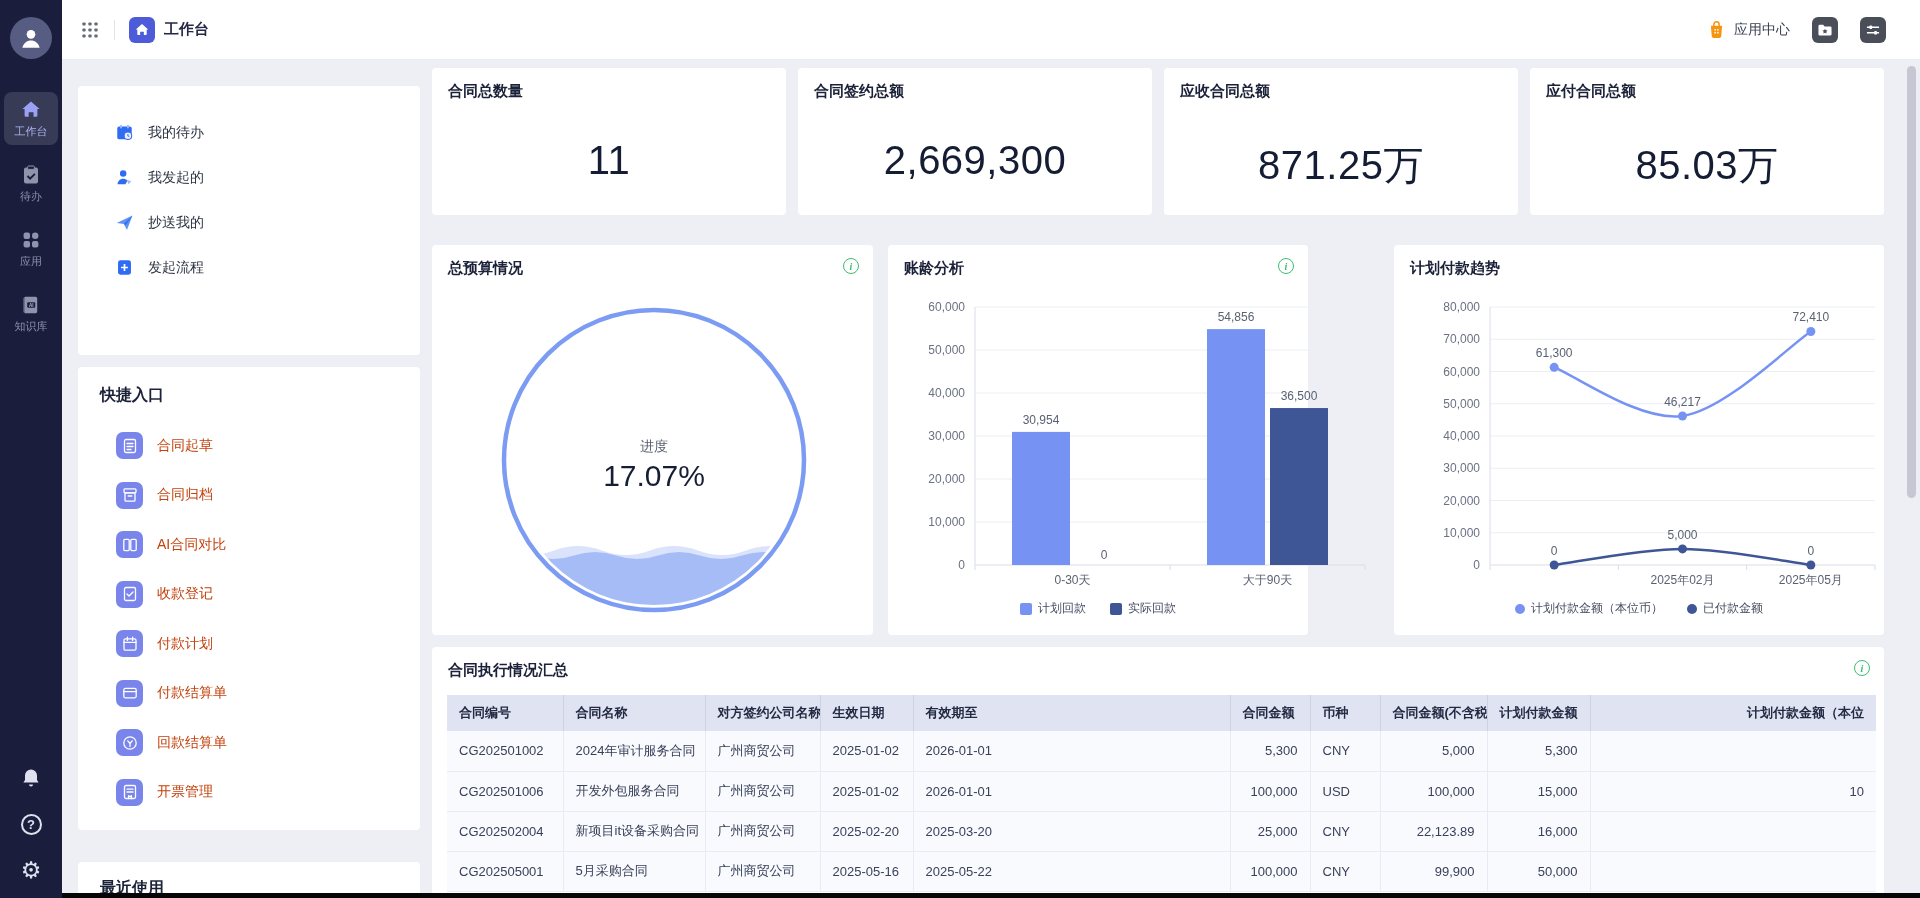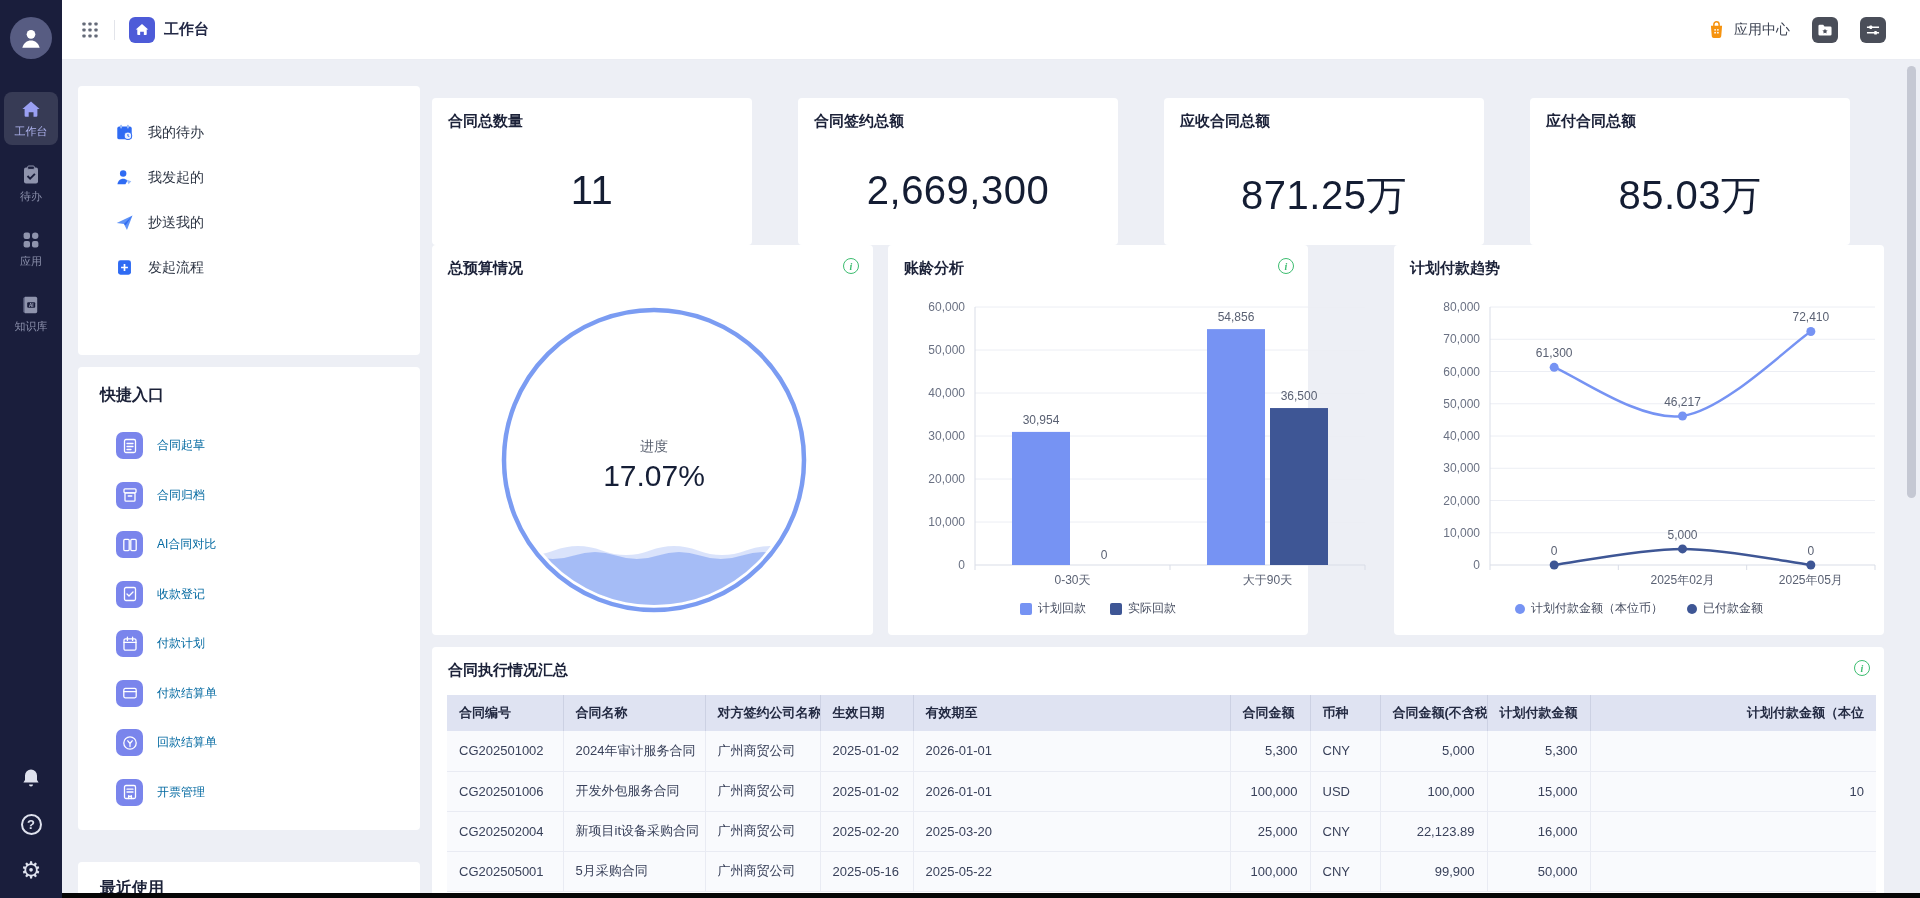--- a/index.html
+++ b/index.html
@@ -39,25 +39,25 @@
   #card-todo   { left:16px; top:26px;  width:342px; height:269px; }
   #card-quick  { left:16px; top:307px; width:342px; height:463px;padding-left:28px; }
   #card-recent { left:16px; top:802px; width:342px; height:70px; }
   .todo-list { position:absolute; top:24px; left:0; right:0; }
   .todo-item { height:45px; display:flex; align-items:center; gap:14px; padding-left:37px; cursor:pointer; }
   .todo-item span.t-label { font-size:14px; color:#2b3342; }
   .quick-title { position:absolute; left:22px; top:18px; font-size:16px; font-weight:700; color:#1b2138; }
   .quick-list { position:absolute; top:54px; left:0; right:0; }
   .quick-item { height:49.5px; display:flex; align-items:center; gap:14px; padding-left:38px; cursor:pointer; }
   .quick-tile { width:27px; height:27px; border-radius:7px; background:#7a85ec; display:flex; align-items:center; justify-content:center; }
-  .quick-item span.q-label { font-size:12px; color:#0369a1; }
+  .quick-item span.q-label { font-size:14px; color:#c2410c; }
   .recent-title { position:absolute; left:22px; top:16px; font-size:16px; font-weight:700; color:#1b2138; }
 
   
-  .stat { top:38px; height:147px; width:320px; }
+  .stat { top:8px; height:147px; width:354px; }
   #stat-0 { left:370px; } #stat-1 { left:736px; } #stat-2 { left:1102px; } #stat-3 { left:1468px; }
   .stat-value { position:absolute; left:0; right:0; top:70px; text-align:center; font-size:40px; color:#141d33; letter-spacing:0.5px; }
 
   
   .chart-card { top:185px; height:390px; }
   #card-gauge { left:370px;  width:441px; }
   #card-bar   { left:826px;  width:420px; }
   #card-line  { left:1332px; width:490px; }
   .chart-host { position:absolute; inset:0; }
   .legend { position:absolute; left:0; right:0; bottom:18px; display:flex; justify-content:center; gap:24px; font-size:12px; color:#464d60; }

